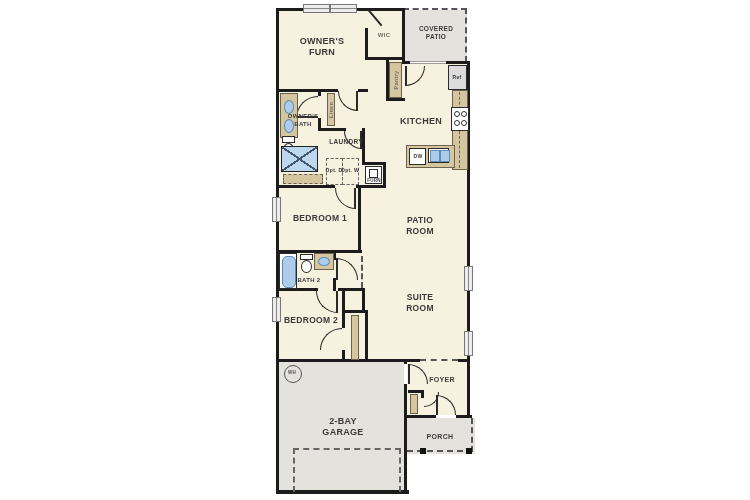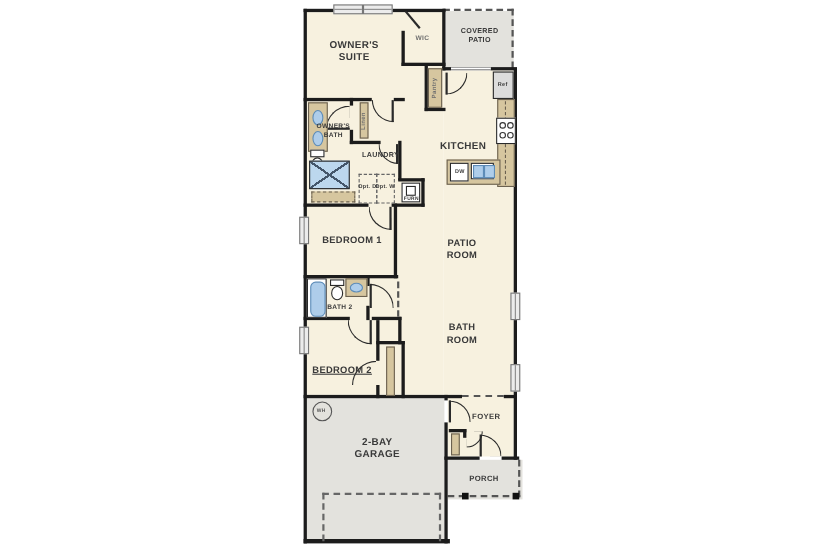--- a/index.html
+++ b/index.html
@@ -171,30 +171,30 @@
   <div class="lbl" style="left:334px;top:170px;width:18px;font-size:5px;">Opt. D</div>
   <div class="lbl" style="left:350px;top:170px;width:18px;font-size:5px;">Opt. W</div>
   <div class="fix" style="left:365px;top:166px;width:17px;height:18px;"></div>
   <div class="fix" style="left:369px;top:169px;width:9px;height:9px;"></div>
   <div class="lbl" style="left:374px;top:181px;font-size:4.5px;">FURN</div>
   <div class="circle" style="position:absolute;left:284px;top:365px;width:16px;height:16px;"></div>
   <div class="lbl" style="left:292px;top:373px;font-size:4.5px;color:#555;">WH</div>
 
   <div style="position:absolute;left:293px;top:448px;width:104px;height:42px;border:2px dashed #666;border-bottom:none;"></div>
 
-  <div class="lbl" style="left:322px;top:47px;width:60px;font-size:9px;">OWNER'S SUITE</div>
+  <div class="lbl" style="left:322px;top:47px;width:60px;font-size:9px;">OWNER'S FURN</div>
   <div class="lbl" style="left:384px;top:36px;font-size:6px;color:#6f6f6f;">WIC</div>
   <div class="lbl" style="left:436px;top:33px;width:56px;font-size:6.5px;">COVERED PATIO</div>
   <div class="lbl" style="left:303px;top:120px;width:44px;font-size:6px;">OWNER'S BATH</div>
   <div class="lbl vlbl" style="left:331px;top:110px;font-size:5.5px;color:#6f6f6f;">Linen</div>
   <div class="lbl vlbl" style="left:396px;top:80px;font-size:5.5px;color:#6f6f6f;">Pantry</div>
   <div class="lbl" style="left:346px;top:142px;font-size:6.5px;">LAUNDRY</div>
-  <div class="lbl" style="left:421px;top:133px;font-size:9px;">KITCHEN</div>
+  <div class="lbl" style="left:421px;top:122px;font-size:9px;">KITCHEN</div>
   <div class="lbl" style="left:320px;top:218px;font-size:8.5px;white-space:nowrap;">BEDROOM 1</div>
   <div class="lbl" style="left:420px;top:226px;width:46px;font-size:8.5px;">PATIO ROOM</div>
   <div class="lbl" style="left:309px;top:281px;font-size:6px;white-space:nowrap;">BATH 2</div>
-  <div class="lbl" style="left:311px;top:336px;font-size:8.5px;white-space:nowrap;text-decoration:underline;">BEDROOM 2</div>
-  <div class="lbl" style="left:420px;top:303px;width:46px;font-size:8.5px;">BATH ROOM</div>
-  <div class="lbl" style="left:343px;top:408px;width:50px;font-size:9px;">2-BAY GARAGE</div>
+  <div class="lbl" style="left:311px;top:320px;font-size:8.5px;white-space:nowrap;">BEDROOM 2</div>
+  <div class="lbl" style="left:420px;top:303px;width:46px;font-size:8.5px;">SUITE ROOM</div>
+  <div class="lbl" style="left:343px;top:427px;width:50px;font-size:9px;">2-BAY GARAGE</div>
   <div class="lbl" style="left:442px;top:380px;font-size:7px;">FOYER</div>
   <div class="lbl" style="left:440px;top:437px;font-size:7px;">PORCH</div>
 
 </div>
 
 </body></html>

